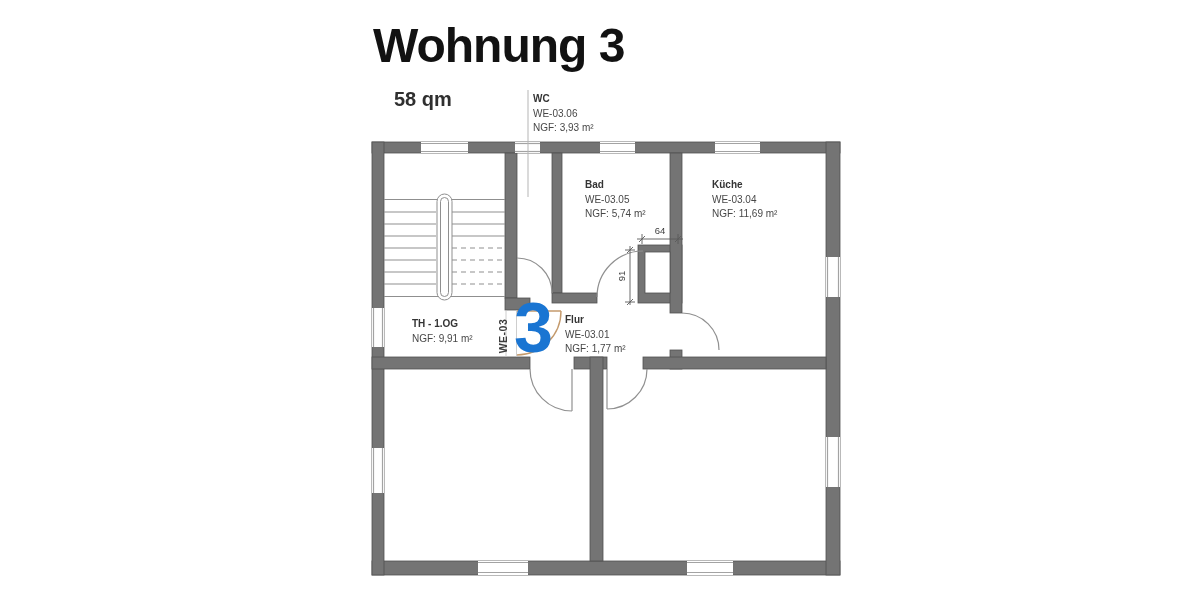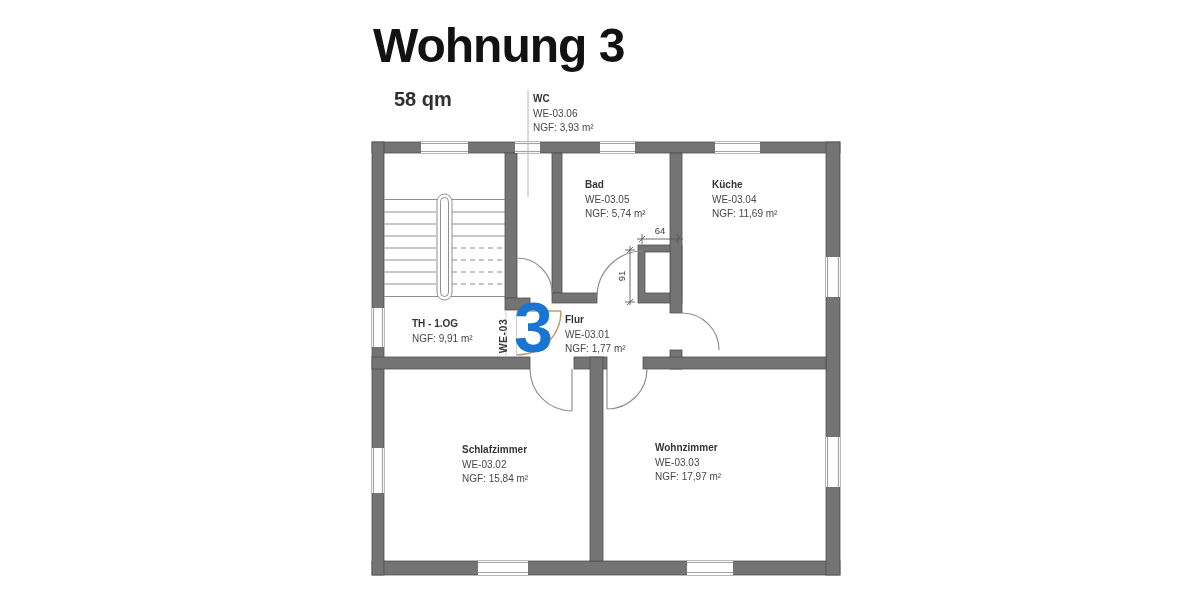--- a/index.html
+++ b/index.html
@@ -197,28 +197,18 @@
     <div class="rname">TH - 1.OG</div>
     <div>NGF: 9,91 m²</div>
   </div>
 
   <div class="room-label" style="left:565px;top:313px">
     <div class="rname">Flur</div>
     <div>WE-03.01</div>
     <div>NGF: 1,77 m²</div>
   </div>
 
-  <div class="room-label" style="left:462px;top:443px">
-    <div class="rname">Schlafzimmer</div>
-    <div>WE-03.02</div>
-    <div>NGF: 15,84 m²</div>
-  </div>
-
-  <div class="room-label" style="left:655px;top:441px">
-    <div class="rname">Wohnzimmer</div>
-    <div>WE-03.03</div>
-    <div>NGF: 17,97 m²</div>
-  </div>
+
 
   <div class="apt-num">3</div>
   <div class="apt-code">WE-03</div>
 
 </div>
 
 </body></html>

